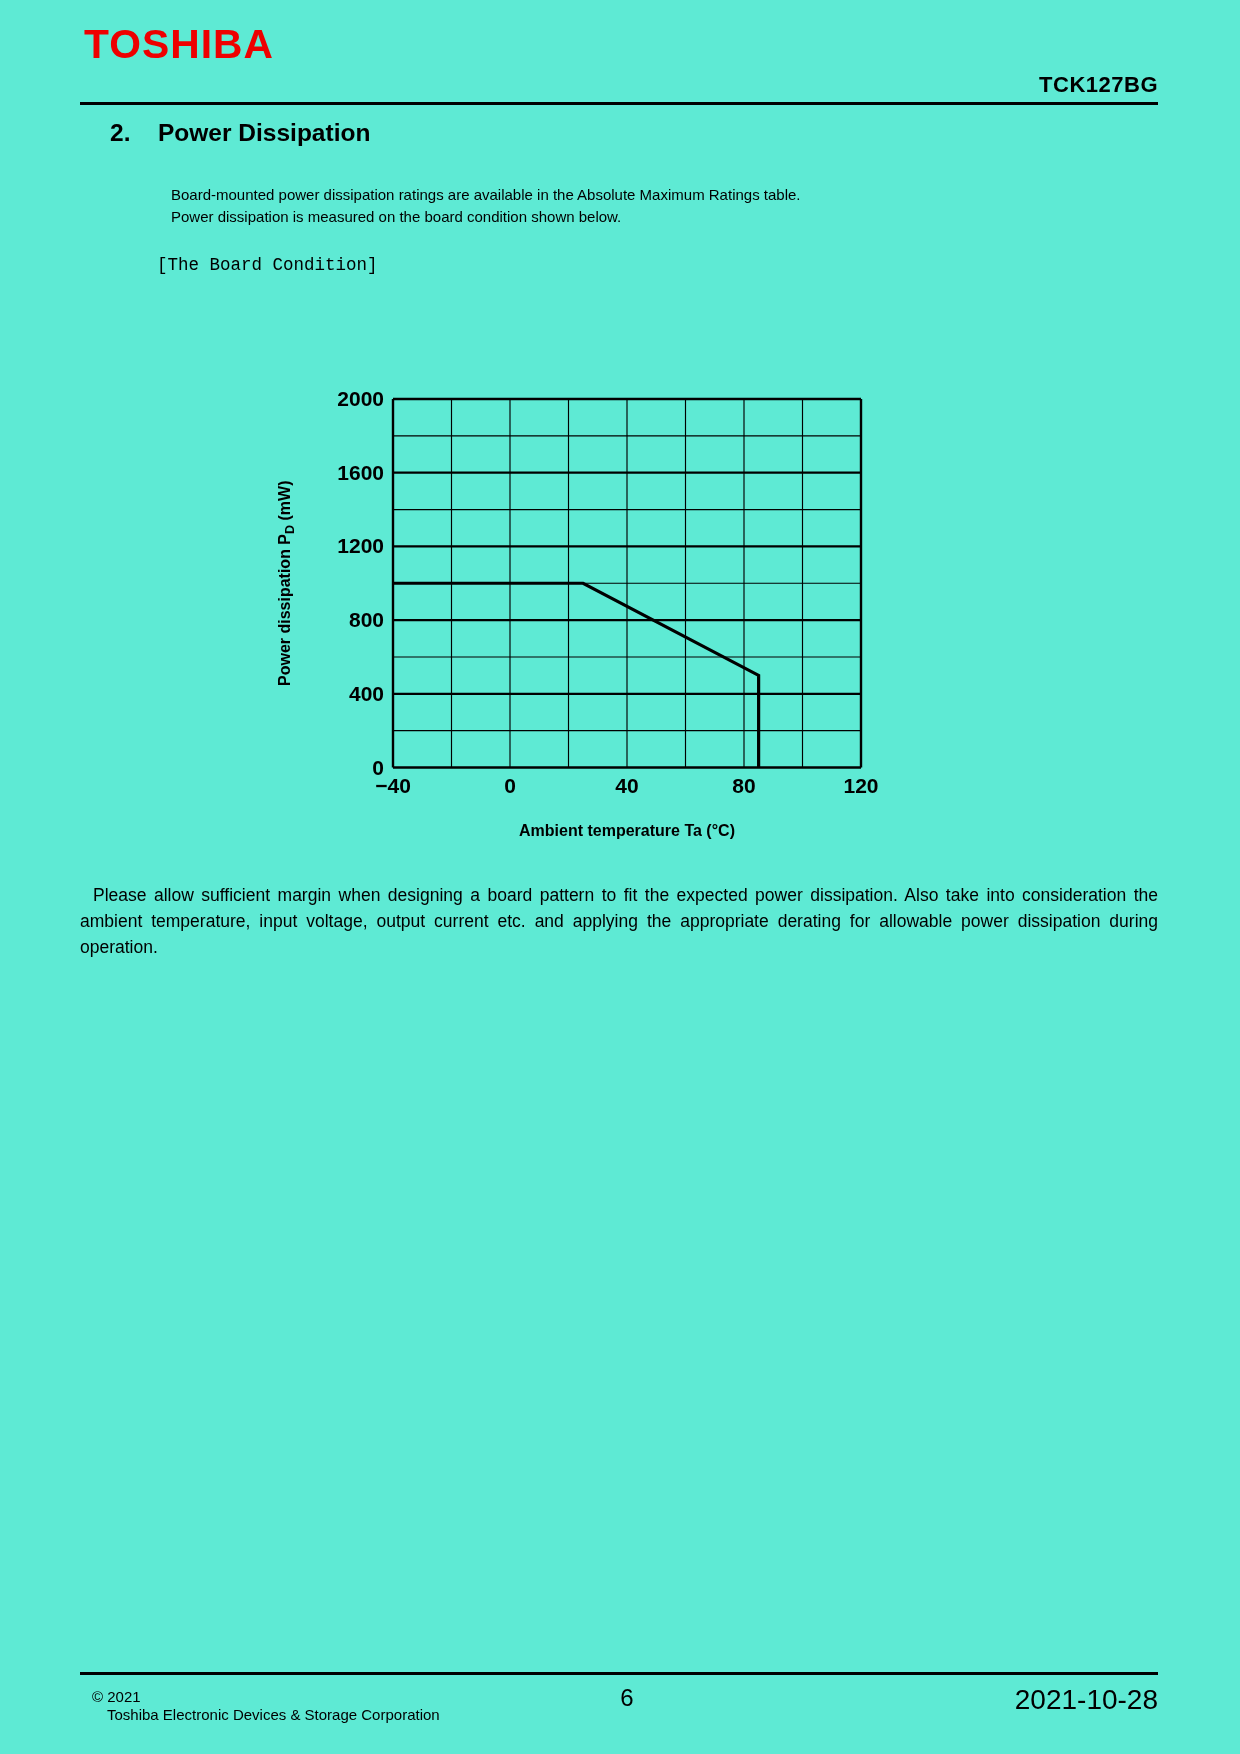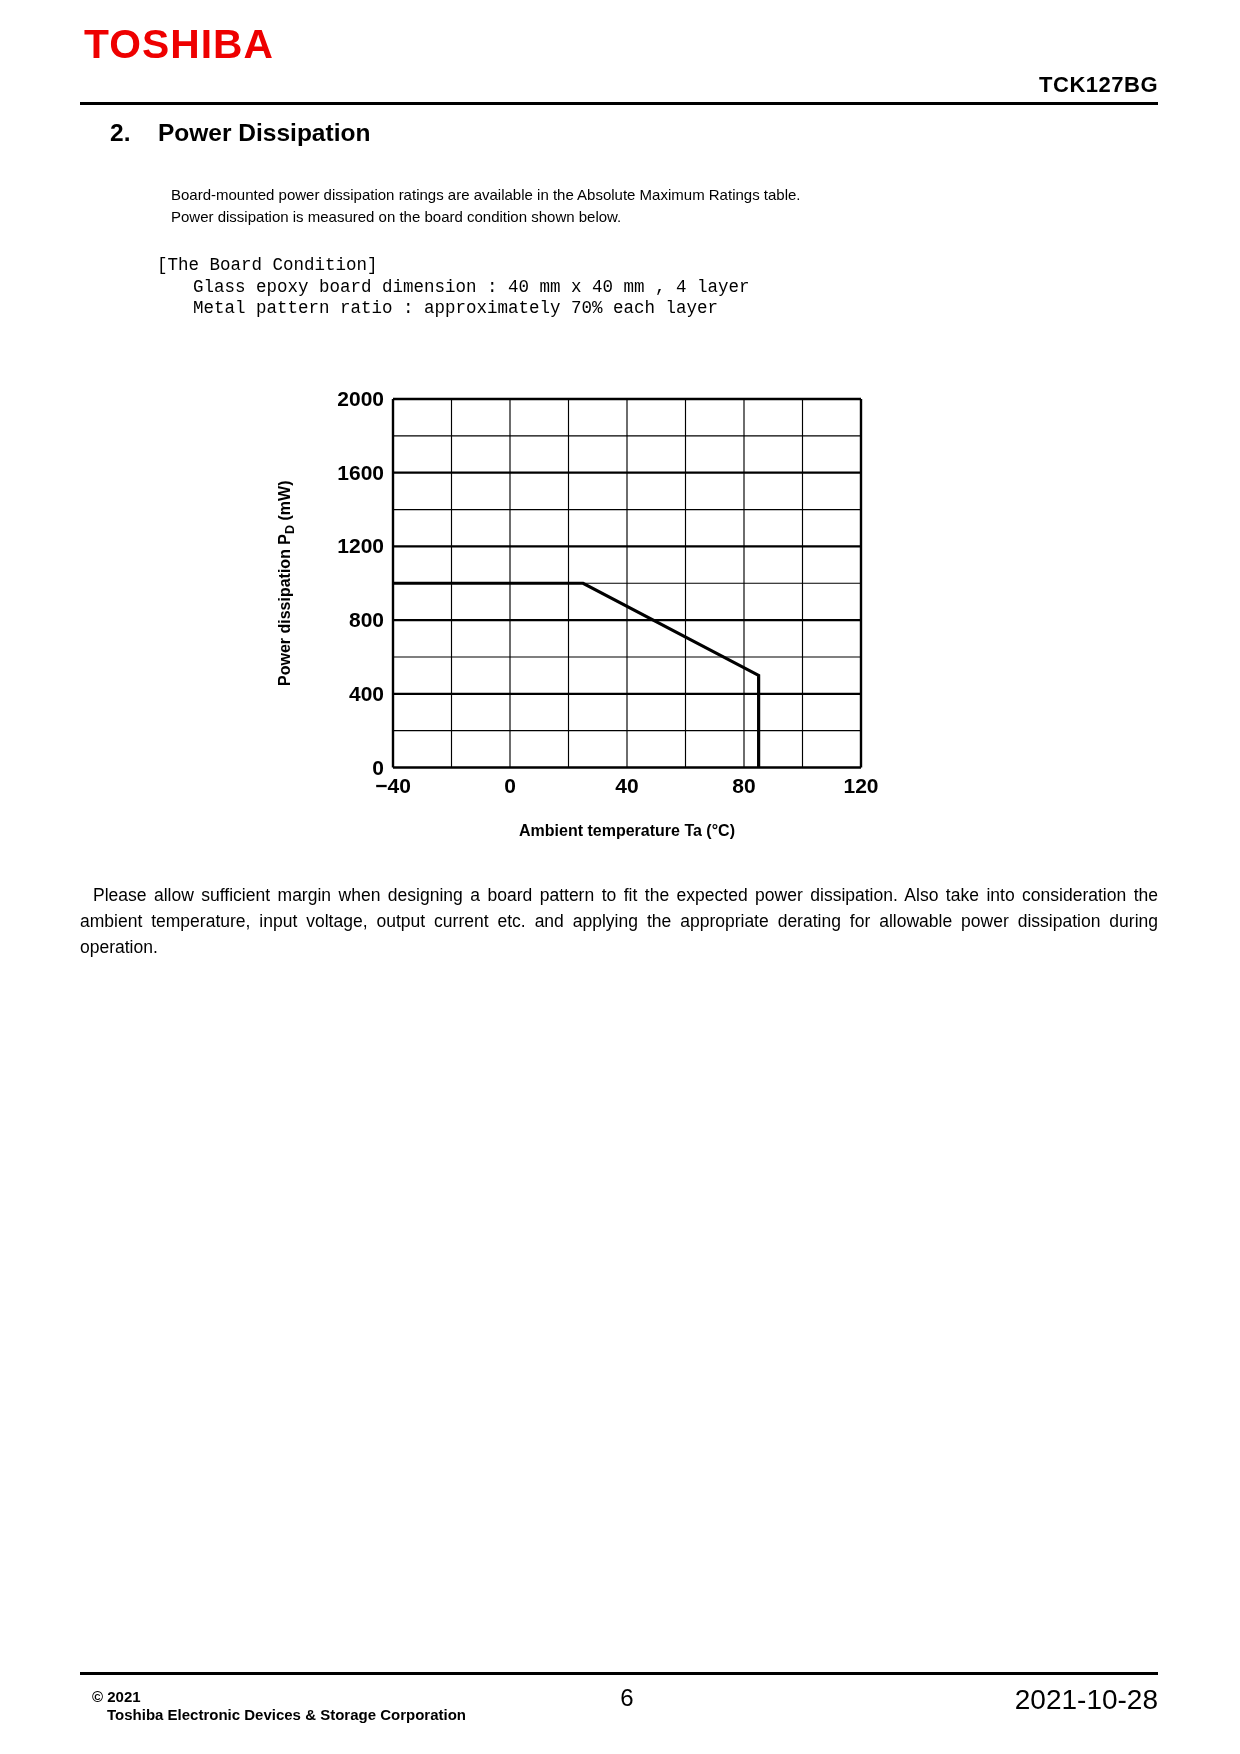--- a/index.html
+++ b/index.html
@@ -1,21 +1,21 @@
 <!DOCTYPE html>
 <html><head>
 <meta charset="utf-8">
 <style>
   * { margin: 0; padding: 0; box-sizing: border-box; }
   html, body { background: #888; }
   .page {
     position: relative;
     width: 1240px;
     height: 1754px;
-    background: #ffffff;
+    background: #5eead4;
     margin: 0 auto;
     font-family: "Liberation Sans", "DejaVu Sans", sans-serif;
     color: #000;
     overflow: hidden;
   }
   .logo {
     position: absolute;
     left: 84px;
     top: 22px;
     font-size: 40px;
@@ -98,21 +98,20 @@
     top: 1672px;
     height: 2.5px;
     background: #000;
   }
   .copyright {
     position: absolute;
     left: 92px;
     top: 1688px;
     font-size: 15px;
     line-height: 18px;
-    font-weight: bold;
   }
   .copyright .cr-line2 { margin-left: 15px; white-space: nowrap; }
   .page-number {
     position: absolute;
     left: 557px;
     top: 1684px;
     width: 140px;
     text-align: center;
     font-size: 24px;
   }
@@ -137,24 +136,20 @@
     <span class="sec-title">Power Dissipation</span>
   </div>
 
   <div class="intro">
     <div>Board-mounted power dissipation ratings are available in the Absolute Maximum Ratings table.</div>
     <div>Power dissipation is measured on the board condition shown below.</div>
   </div>
 
   <div class="board-condition">
     <div>[The Board Condition]</div>
-    <div class="bc-items">
-      <div>Glass epoxy board dimension : 40 mm x 40 mm , 4 layer</div>
-      <div>Metal pattern ratio : approximately 70% each layer</div>
-    </div>
   </div>
 
   <div class="chart-wrap">
     <svg width="640" height="480" viewBox="0 0 640 480">
         <line x1="143" x2="611" y1="387.5" y2="387.5" stroke="#000" stroke-width="2.3"></line>
         <line x1="143" x2="611" y1="350.65" y2="350.65" stroke="#000" stroke-width="1.15"></line>
         <line x1="143" x2="611" y1="313.8" y2="313.8" stroke="#000" stroke-width="2.3"></line>
         <line x1="143" x2="611" y1="276.95" y2="276.95" stroke="#000" stroke-width="1.15"></line>
         <line x1="143" x2="611" y1="240.1" y2="240.1" stroke="#000" stroke-width="2.3"></line>
         <line x1="143" x2="611" y1="203.25" y2="203.25" stroke="#000" stroke-width="1.15"></line>

